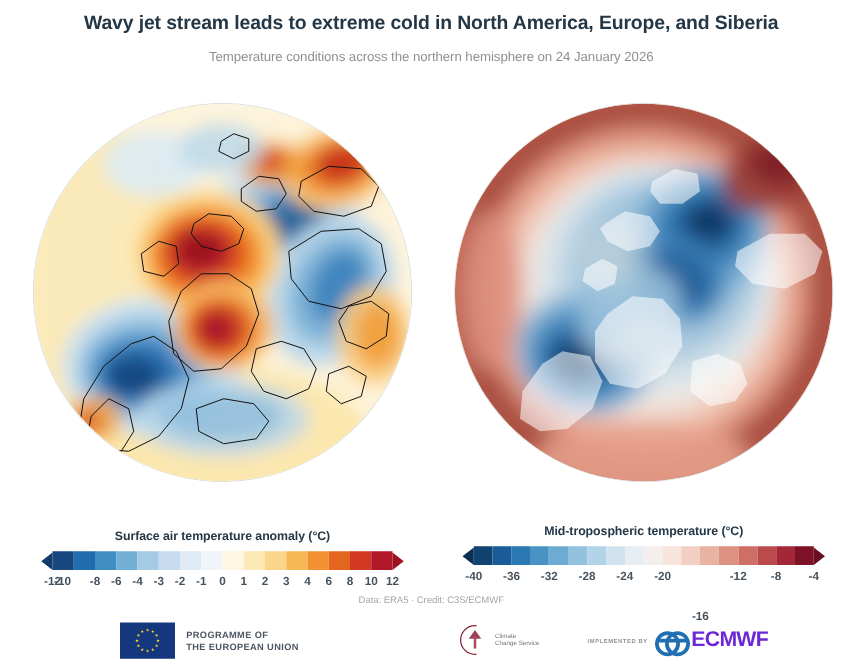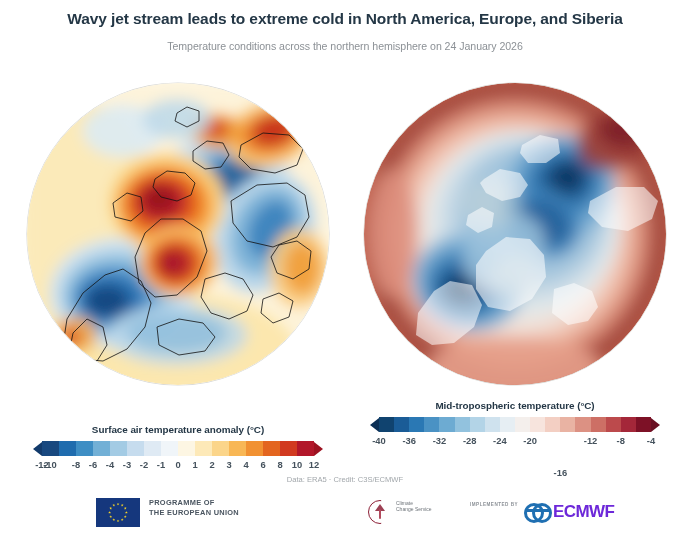--- a/index.html
+++ b/index.html
@@ -27,21 +27,21 @@
     box-shadow:0 0 0 0.6px #d8d8d4;
   }
   #map-left{left:27px;top:83px;}
   #map-right{left:364px;top:83px;}
   .layer{position:absolute;inset:0;}
   .coast{position:absolute;inset:0;}
 
   
   .cb-wrap{position:absolute;}
   #cb-left{left:20px;top:400px;width:316px;margin-top:24px;}
-  #cb-right{left:357px;top:400px;width:316px;}
+  #cb-right{left:357px;top:420px;width:316px;}
   .cb-title{
     text-align:center;font-size:9.9px;font-weight:bold;color:#243746;
     margin-bottom:6px;letter-spacing:-0.05px;
   }
   .cb-row{position:relative;display:flex;align-items:center;justify-content:center;height:15px;}
   .cap{width:0;height:0;flex:0 0 auto;}
   .cap-l{border-top:7.5px solid transparent;border-bottom:7.5px solid transparent;}
   .cap-r{border-top:7.5px solid transparent;border-bottom:7.5px solid transparent;}
   .cells{display:flex;height:15px;}
   .cell{height:15px;}
@@ -54,21 +54,21 @@
   
   .note{
     position:absolute;left:0;width:690px;text-align:center;
     font-size:7.6px;color:#a2a7ab;letter-spacing:-0.02px;
   }
   #note1{top:462px;}
   #note2{top:475px;}
 
   
   .logos{position:absolute;left:0;top:496px;width:690px;height:36px;}
-  .logo{position:absolute;display:flex;align-items:flex-start;}
+  .logo{position:absolute;display:flex;align-items:center;}
   
   #logo-eu{left:96px;top:2px;}
   .eu-flag{
     position:relative;width:44px;height:29px;background:#15377d;
     flex:0 0 auto;
   }
   .eu-star{position:absolute;width:3px;height:3px;background:#f5d327;
     clip-path:polygon(50% 0%,61% 35%,98% 35%,68% 57%,79% 91%,50% 70%,21% 91%,32% 57%,2% 35%,39% 35%);}
   .eu-text{
     margin-left:9px;font-size:7.4px;font-weight:bold;color:#4a5560;

